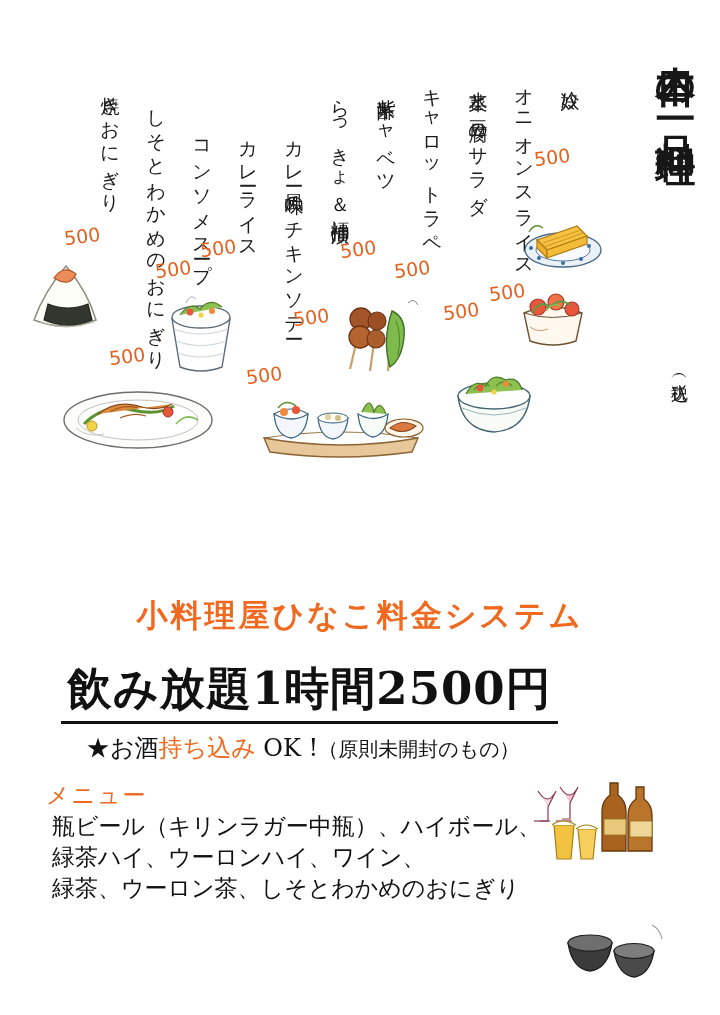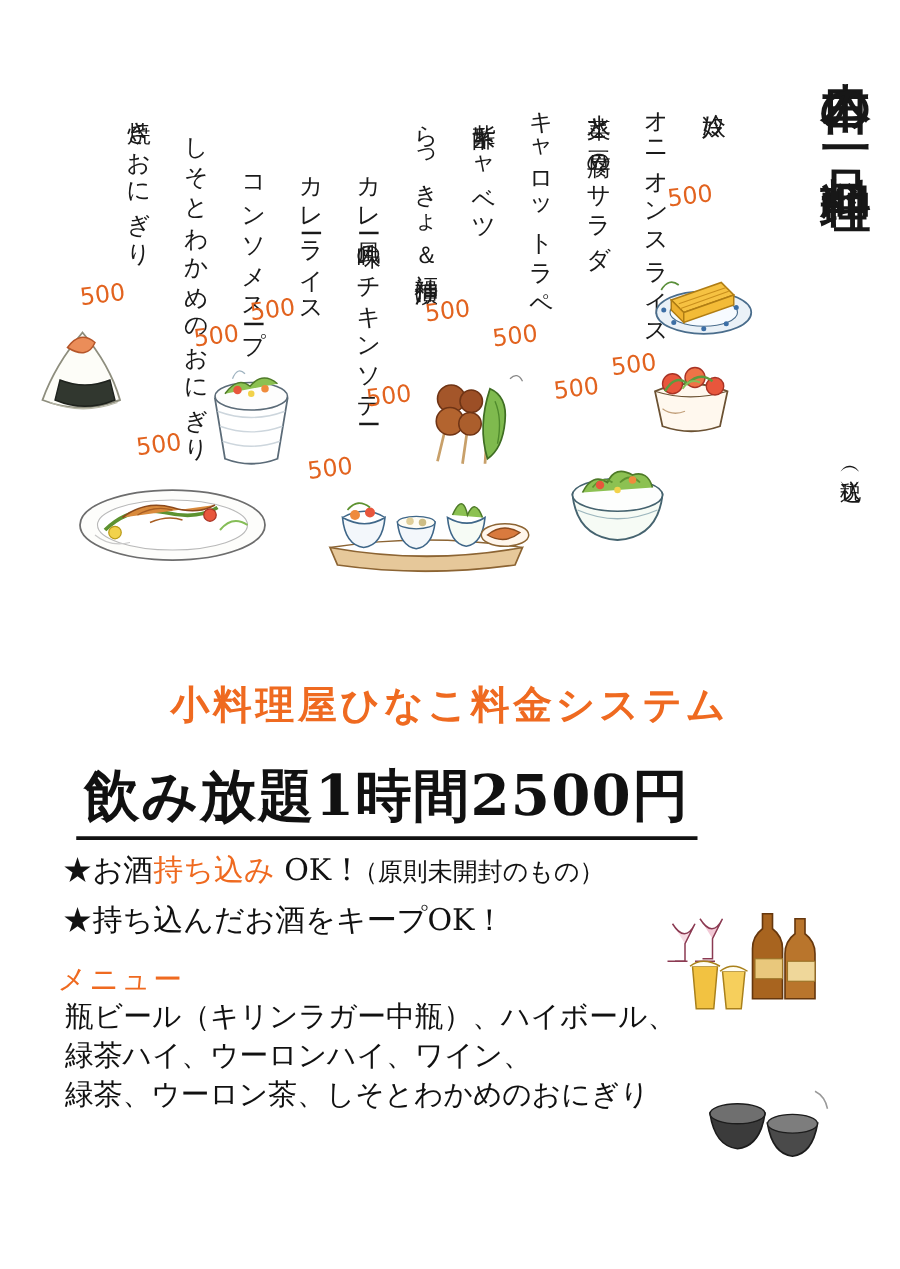--- a/index.html
+++ b/index.html
@@ -67,21 +67,21 @@
     color: #e2631f;
     transform: rotate(-7deg);
   }
 
   
   .illus { position: absolute; }
 
   
   #bottom-section {
     position: absolute;
-    left: 0; top: 531px;
+    left: 0; top: 583px;
     width: 720px;
   }
   #system-title {
     text-align: center;
     font-family: "DejaVu Serif", serif;
     font-weight: bold;
     font-size: 31px;
     color: #ef6a20;
     letter-spacing: 3px;
     margin-top: 12px;
@@ -275,25 +275,24 @@
 
 <div id="bottom-section">
 
   <div id="system-title">小料理屋ひなこ料金システム</div>
 
   <div id="nomihoudai-wrap">
     <div id="nomihoudai">飲み放題1時間2500円</div>
   </div>
 
 
-  <div class="star-line" style="position:relative;">
+  <div class="star-line" style="position:relative;margin-left:36px;">
     <span>★お酒</span><span class="hl">持ち込み</span><span> OK !</span><span class="small">（原則未開封のもの）</span>
   </div>
 
-  <div class="star-line">★持ち込んだお酒をキープOK！</div>
 
   <svg class="illus" style="left:528px; top:190px;" width="150" height="90" viewBox="0 0 150 90">
 
     <path d="M10 18 q10 16 18 0 q-6 12 -8 16 l0 14 l-8 0 l8 0 l0 -14" fill="#f7dce4" stroke="#8b3a52" stroke-width="1.2"></path>
     <path d="M6 48 l16 0" stroke="#8b3a52" stroke-width="1.2"></path>
     <path d="M32 14 q10 16 18 0 q-6 12 -8 16 l0 16 l-8 0 l8 0 l0 -16" fill="#f2c9d6" stroke="#8b3a52" stroke-width="1.2"></path>
     <path d="M28 48 l16 0" stroke="#8b3a52" stroke-width="1.2"></path>
 
     <path d="M82 10 l8 0 l0 12 q8 6 8 16 l0 40 l-24 0 l0 -40 q0 -10 8 -16 Z" fill="#a8641f" stroke="#66370d" stroke-width="1.3"></path>
     <rect x="76" y="46" width="22" height="16" fill="#e9c87c" stroke="#9a7326" stroke-width="0.9"></rect>

